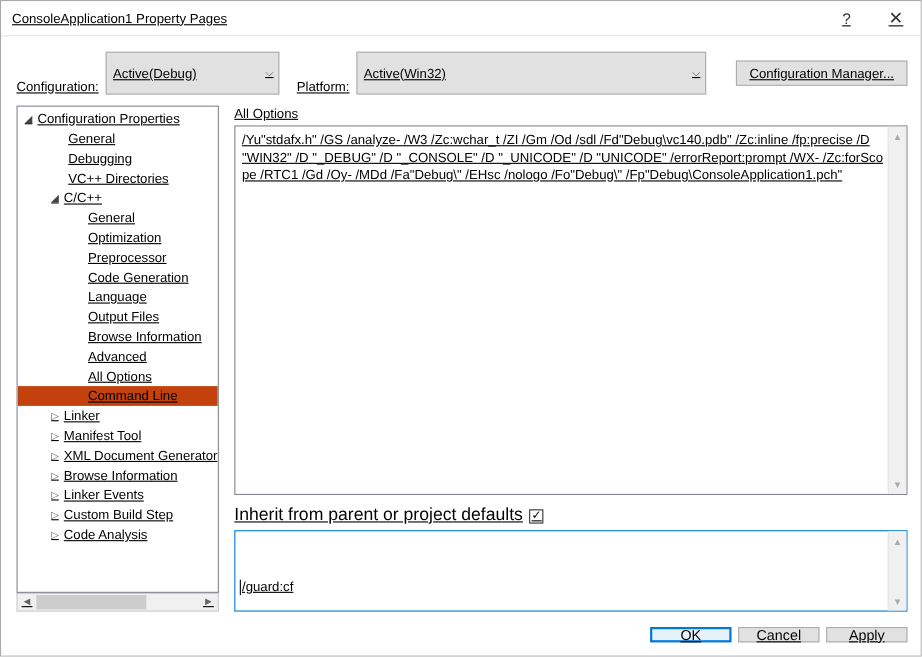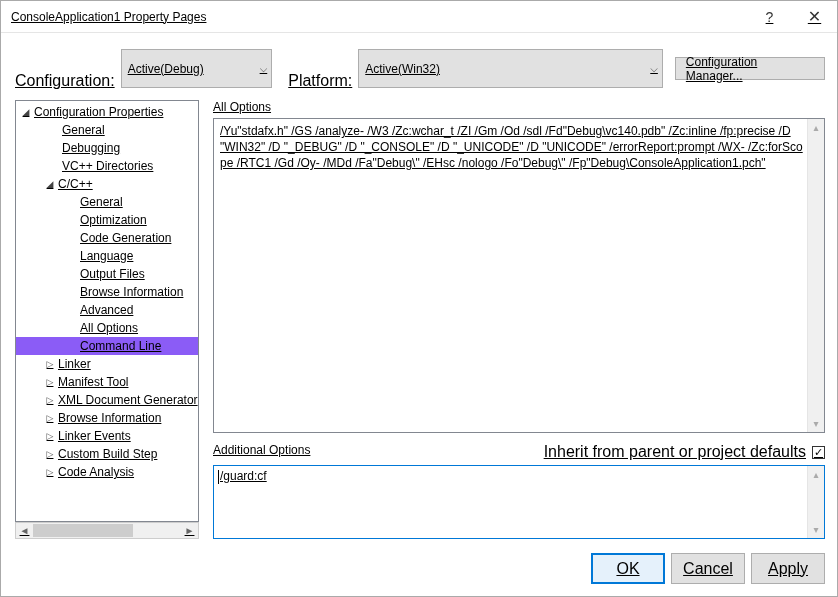--- a/index.html
+++ b/index.html
@@ -31,21 +31,21 @@
     display: flex; align-items: center; justify-content: center;
     font-size: 14px; color: #333;
   }
   .titlebar-btn.close { font-size: 16px; }
   .config-row {
     display: flex;
     align-items: center;
     gap: 6px;
     padding: 14px 12px 10px 14px;
   }
-  .config-label { font-size: 16px; margin-top: 25px; }
+  .config-label { font-size: 12px; margin-top: 25px; }
   .combo {
     display: flex; align-items: center; justify-content: space-between;
     border: 1px solid #adadad;
     background: #e1e1e1;
     height: 39px;
     padding: 0 4px 0 6px;
     font-size: 12px;
   }
   .combo.cfg { width: 158px; }
   .combo.platform { width: 318px; }
@@ -89,21 +89,21 @@
   }
   .tree-row .arrow {
     width: 12px;
     display: inline-flex;
     justify-content: center;
     font-size: 9px;
     color: #555;
   }
   .tree-row.expanded .arrow { color: #444; }
   .tree-row.selected {
-    background: #8b5cf6;
+    background: #c2410c;
   }
   .tree-row .lbl { padding-left: 2px; }
   .hscroll {
     height: 17px;
     border: 1px solid #cdcdcd;
     border-top: 1px solid #cdcdcd;
     background: #f0f0f0;
     display: flex;
     align-items: center;
     margin-top: 0;
@@ -172,32 +172,33 @@
   }
   .add-opt-box {
     height: 74px;
     border: 1px solid #0078d7;
     background: #fff;
     position: relative;
   }
   .add-opt-text {
     padding: 3px 20px 3px 4px;
     font-size: 12px;
+    margin-top: 40px;
   }
   .footer {
     display: flex;
     justify-content: flex-end;
     gap: 6px;
     padding: 14px 12px 12px 12px;
   }
   .btn {
-    width: 74px; height: 31px;
+    width: 74px; height: 14px;
     border: 1px solid #adadad;
     background: #e1e1e1;
-    font-size: 16px;
+    font-size: 13px;
     display: flex; align-items: center; justify-content: center;
   }
   .btn.primary {
     border: 2px solid #0078d7;
     background: #e5f1fb;
   }
   .caret {
     width: 1px; height: 14px;
     background: #000;
     display: inline-block;
@@ -251,20 +252,23 @@
           </div>
         <div class="tree-row expanded" style="padding-left:28px">
           <span class="arrow">◢</span>
           <span class="lbl">C/C++</span>
         </div>
         <div class="tree-row" style="padding-left:62px">
             <span class="lbl">General</span>
           </div>
         <div class="tree-row" style="padding-left:62px">
             <span class="lbl">Optimization</span>
+          </div>
+        <div class="tree-row" style="padding-left:62px">
+            <span class="lbl">Preprocessor</span>
           </div>
         <div class="tree-row" style="padding-left:62px">
             <span class="lbl">Code Generation</span>
           </div>
         <div class="tree-row" style="padding-left:62px">
             <span class="lbl">Language</span>
           </div>
         <div class="tree-row" style="padding-left:62px">
             <span class="lbl">Output Files</span>
           </div>
@@ -322,21 +326,20 @@
       <div class="all-options-box">
         <div class="all-options-text">/Yu"stdafx.h" /GS /analyze- /W3 /Zc:wchar_t /ZI /Gm /Od /sdl /Fd"Debug\vc140.pdb" /Zc:inline /fp:precise /D "WIN32" /D "_DEBUG" /D "_CONSOLE" /D "_UNICODE" /D "UNICODE" /errorReport:prompt /WX- /Zc:forScope /RTC1 /Gd /Oy- /MDd /Fa"Debug\" /EHsc /nologo /Fo"Debug\" /Fp"Debug\ConsoleApplication1.pch"</div>
         <div class="vscroll">
           <div class="sbtn">▴</div>
           <div class="vtrack"></div>
           <div class="sbtn">▾</div>
         </div>
       </div>
 
       <div class="add-opt-row">
-        <div class="add-opt-label section-label">Additional Options</div>
         <span class="inherit-label">Inherit from parent or project defaults</span>
         <span class="chk">
             <span>✓</span>
           </span>
       </div>
       <div class="add-opt-box">
         <div class="add-opt-text"><span class="caret"></span><span>/guard:cf</span></div>
         <div class="vscroll">
           <div class="sbtn">▴</div>
           <div class="vtrack"></div>

